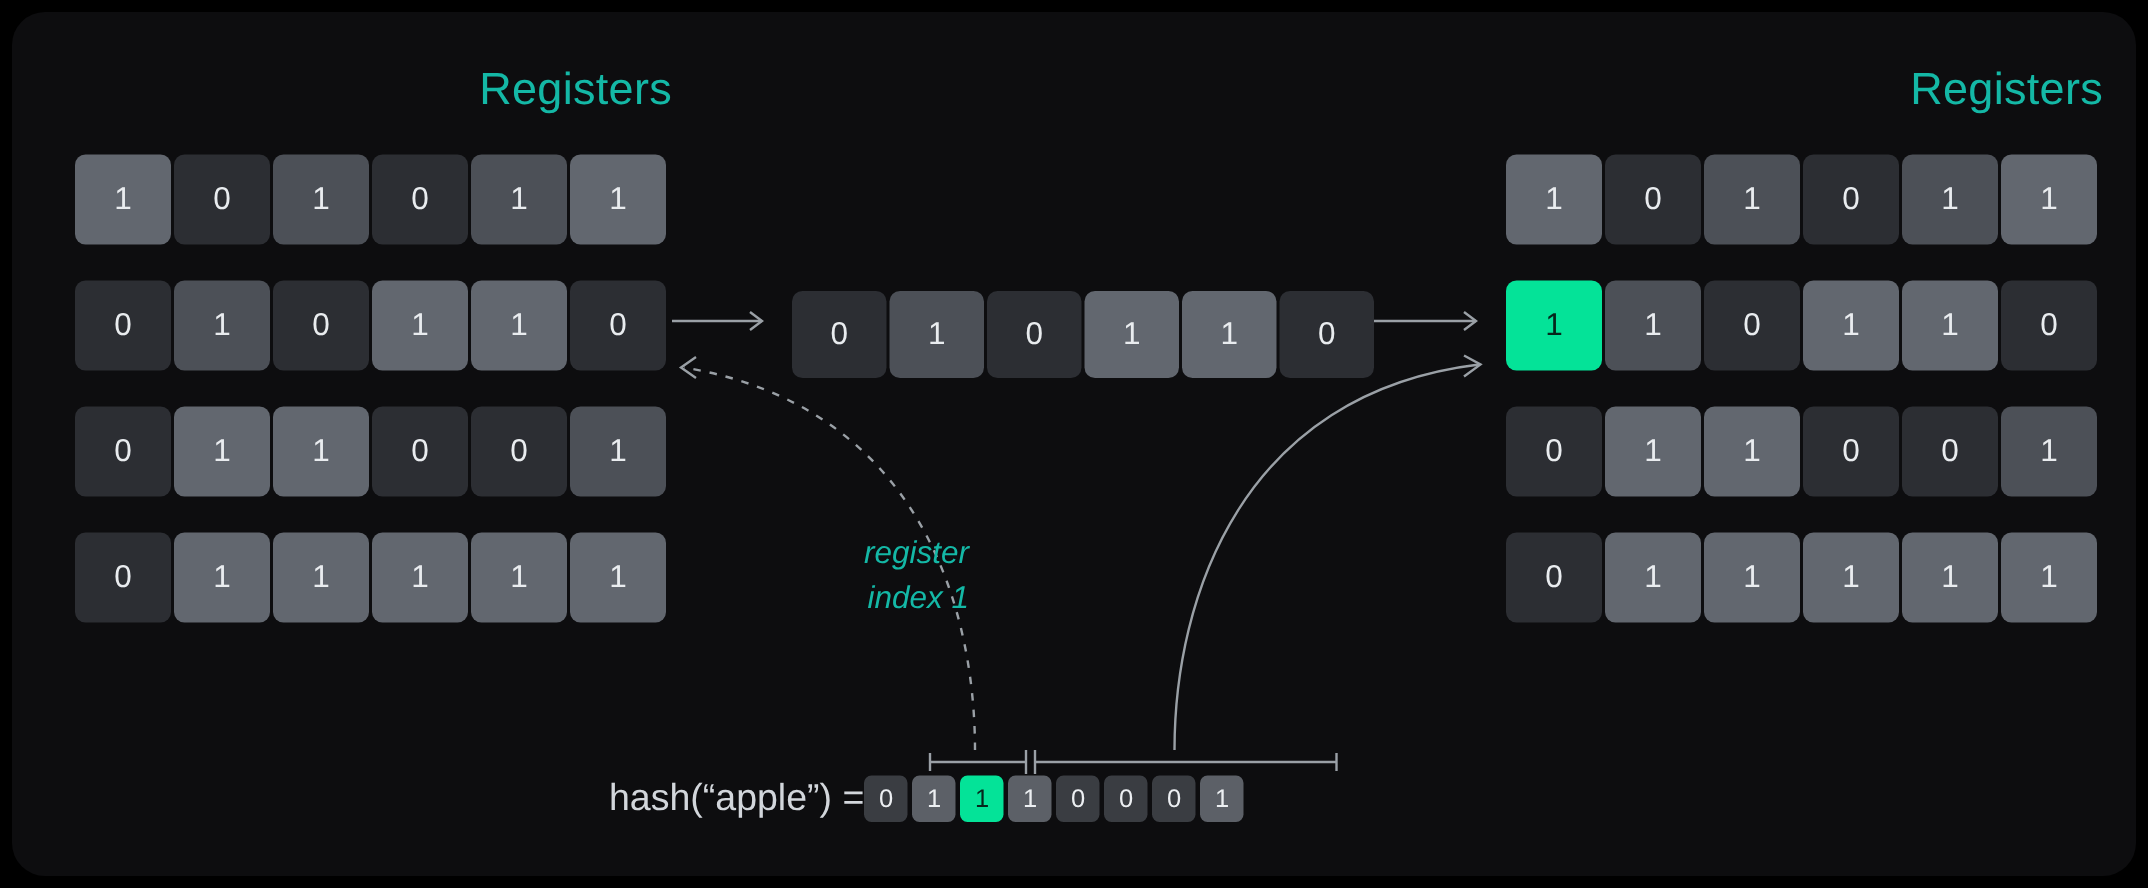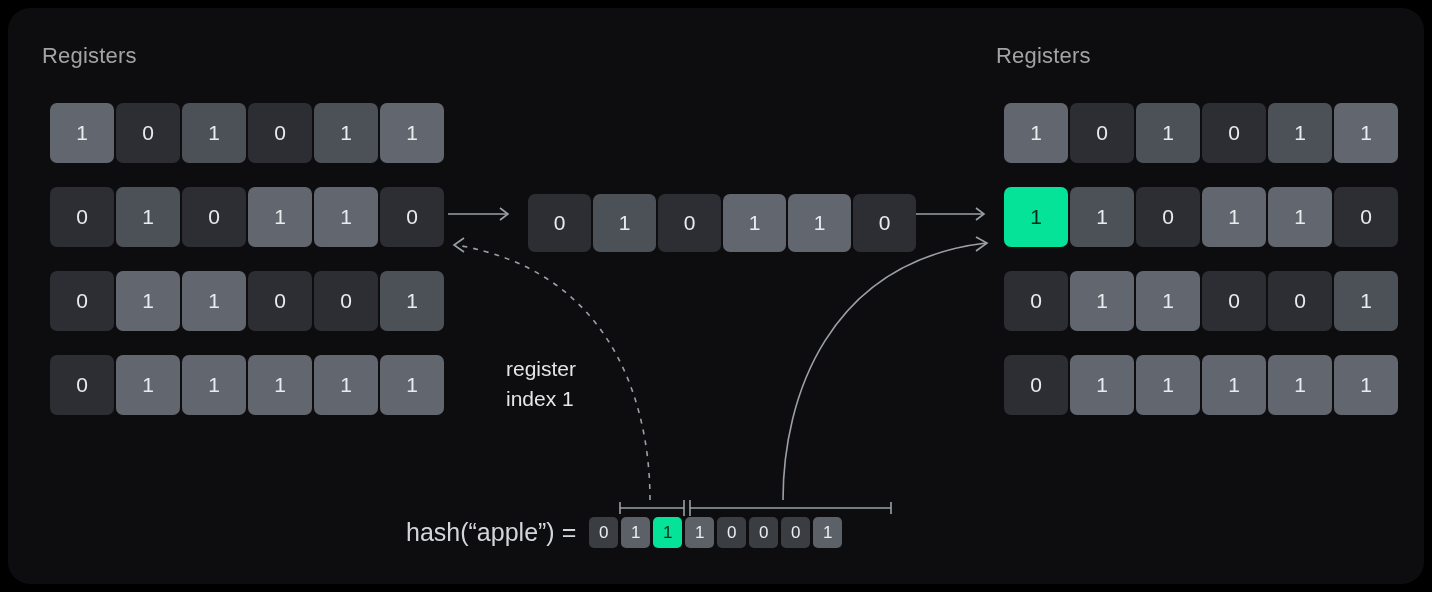--- a/index.html
+++ b/index.html
@@ -14,25 +14,25 @@
     left: 8px; top: 8px;
     width: 1416px; height: 576px;
     background: #0d0d0f;
     border-radius: 22px;
     overflow: hidden;
   }
 
   
   .reg-title {
     position: absolute;
-    font-size: 22px;
-    color: #a3a3a3;
+    font-size: 30px;
+    color: #14b8a6;
     letter-spacing: 0.2px;
     white-space: nowrap;
-    text-align: left;
+    text-align: right;
   }
   #title-left  { left: 34px;  top: 35px; width: 406px; }
   #title-right { left: 988px; top: 35px; width: 406px; }
 
   
   .grid {
     position: absolute;
     display: grid;
     grid-template-columns: repeat(6, 64px);
     grid-template-rows: repeat(4, 60px);
@@ -73,40 +73,40 @@
     position: absolute;
     left: 0; top: 0;
     width: 1416px; height: 576px;
     pointer-events: none;
   }
 
   
   .curve-label {
     position: absolute;
     font-size: 21px;
-    color: #e5e5e5;
+    color: #14b8a6;
     line-height: 1.42;
-    text-align: left;
+    text-align: right;
     white-space: pre-line;
+    font-style: italic;
   }
   #label-register { left: 498px; top: 346px; width: 140px; }
   #label-aggregate { left: 782px; top: 346px; width: 144px; }
 
   
   #hash-row {
     position: absolute;
     left: 398px; top: 509px;
     display: flex;
     align-items: center;
   }
   #hash-label {
     font-size: 25px;
     color: #d2d6db;
     white-space: nowrap;
-    margin-right: 13px;
   }
   #hash-bits { display: flex; gap: 3px; }
   .bit {
     width: 29px; height: 31px;
     border-radius: 5px;
     display: flex;
     align-items: center;
     justify-content: center;
     font-size: 17px;
     color: #eceff2;

